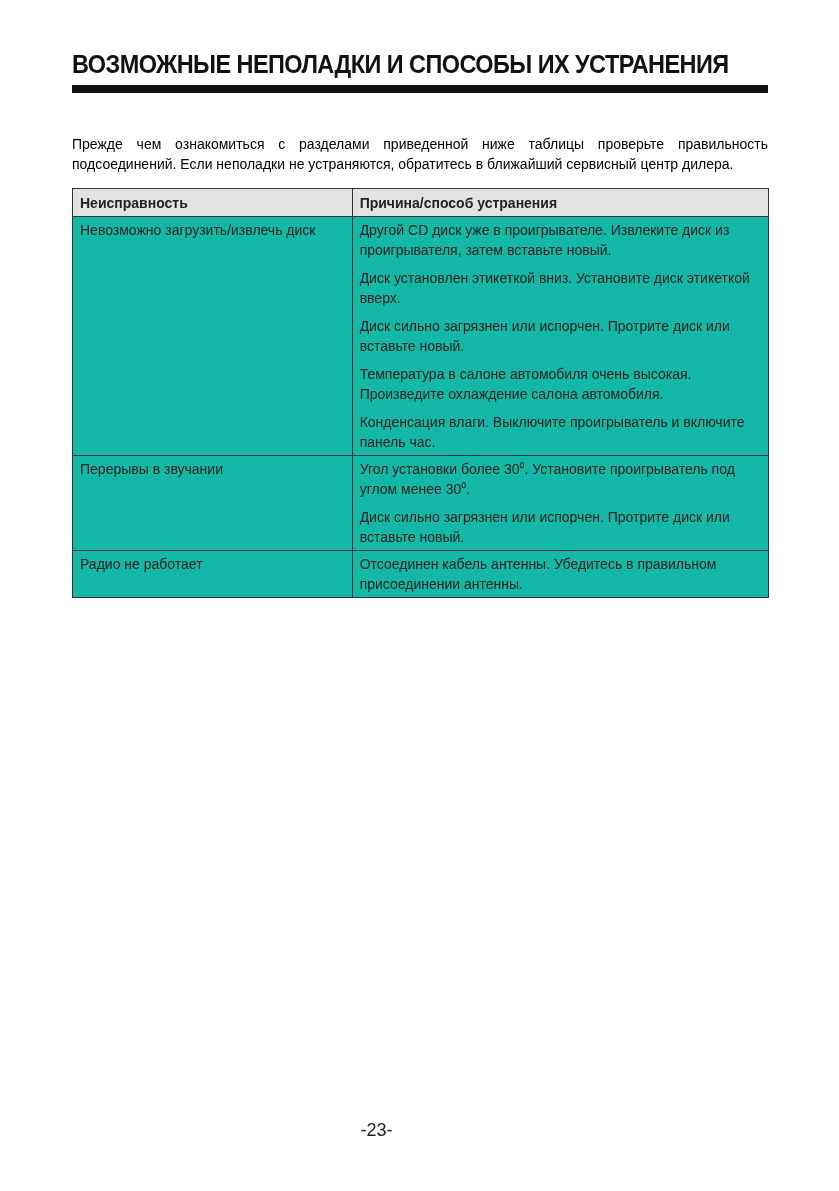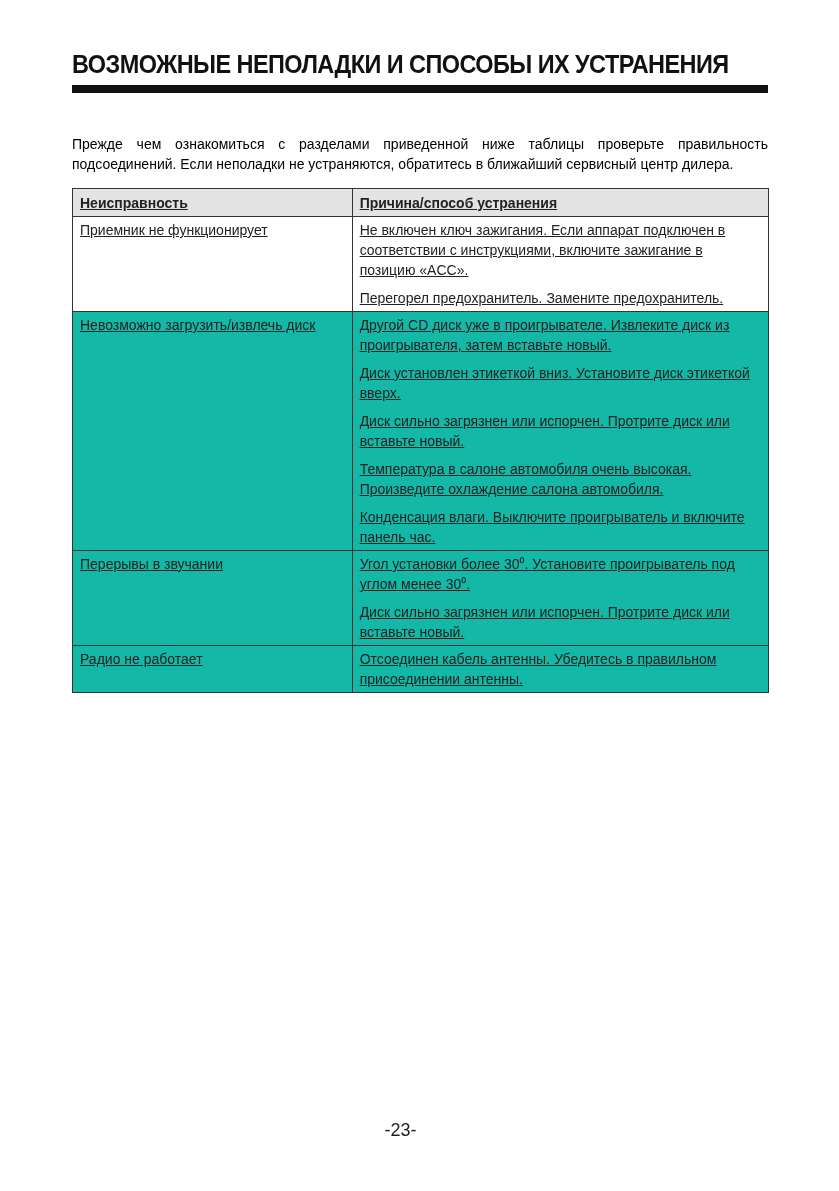--- a/index.html
+++ b/index.html
@@ -22,33 +22,32 @@
       position: absolute; left: 72px; top: 120px; width: 696px;
       font-size: 14px; line-height: 20px; text-align: justify; color: #000000;
     }
     table.trouble {
       position: absolute; left: 72px; top: 188px; width: 697px;
       border-collapse: collapse; font-size: 14px; line-height: 20px; color: #222;
     }
     table.trouble th, table.trouble td {
       border: 1.4px solid #333; vertical-align: top; text-align: left;
       padding: 3px 7px 3px 7px;
-      text-decoration: underline;
     }
     table.trouble th {
       background: #e3e3e3; font-weight: bold; height: 20px; padding-top: 4px; padding-bottom: 3px;
     }
     table.trouble col.c1 { width: 280px; }
     table.trouble col.c2 { width: 417px; }
     tr.shaded td { background: #14b8a6; }
     .remedy { margin: 0 0 8px 0; }
     .remedy:last-child { margin-bottom: 0; }
     .page-number {
       position: absolute; left: 0; width: 753px; top: 1120px;
-      text-align: center; font-size: 18px; color: #222; padding-left: 24px;
+      text-align: center; font-size: 18px; color: #222;
     }
   </style>
 </head>
 <body>
 
 <div class="page-title">ВОЗМОЖНЫЕ НЕПОЛАДКИ И СПОСОБЫ ИХ УСТРАНЕНИЯ</div>
 <div class="title-rule"></div>
 
 <p class="intro">Прежде чем ознакомиться с разделами приведенной ниже таблицы проверьте правильность подсоединений. Если неполадки не устраняются, обратитесь в ближайший сервисный центр дилера.</p>
 
@@ -57,27 +56,20 @@
       <col class="c1">
       <col class="c2">
     </colgroup>
   <thead>
     <tr>
       <th>Неисправность</th>
       <th>Причина/способ устранения</th>
     </tr>
   </thead>
   <tbody>
-    <tr>
-      <td>Приемник не функционирует</td>
-      <td>
-        <p class="remedy">Не включен ключ зажигания. Если аппарат подключен в соответствии с инструкциями, включите зажигание в позицию «ACC».</p>
-        <p class="remedy">Перегорел предохранитель. Замените предохранитель.</p>
-      </td>
-    </tr>
     <tr class="shaded">
       <td>Невозможно загрузить/извлечь диск</td>
       <td>
         <p class="remedy">Другой CD диск уже в проигрывателе. Извлеките диск из проигрывателя, затем вставьте новый.</p>
         <p class="remedy">Диск установлен этикеткой вниз. Установите диск этикеткой вверх.</p>
         <p class="remedy">Диск сильно загрязнен или испорчен. Протрите диск или вставьте новый.</p>
         <p class="remedy">Температура в салоне автомобиля очень высокая. Произведите охлаждение салона автомобиля.</p>
         <p class="remedy">Конденсация влаги. Выключите проигрыватель и включите панель час.</p>
       </td>
     </tr>

